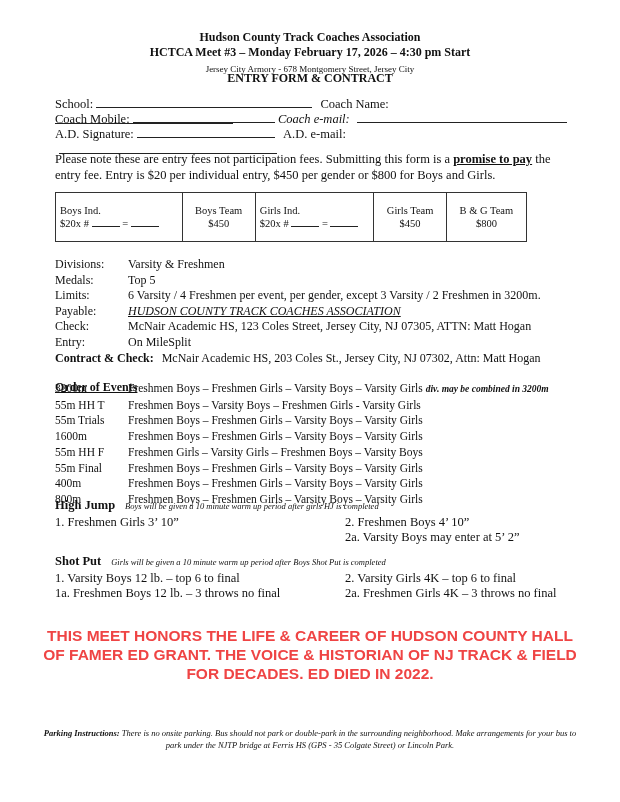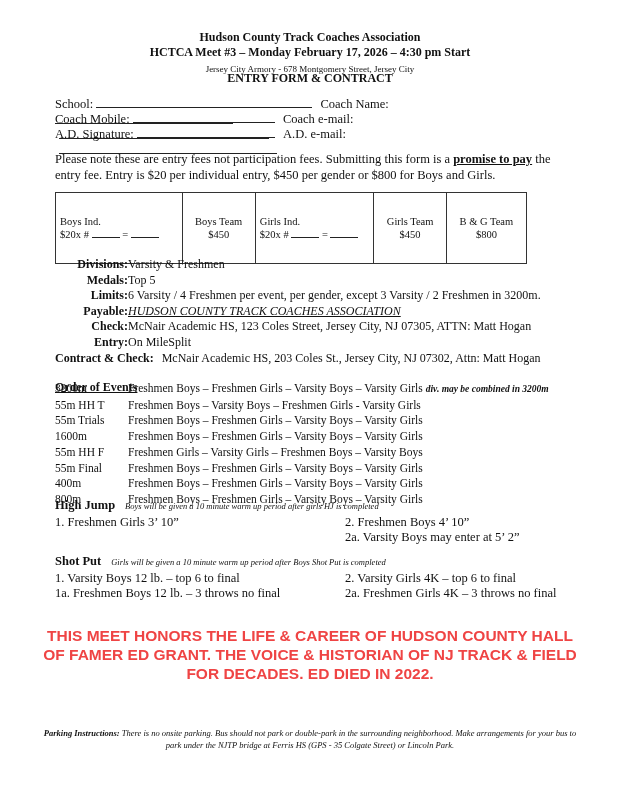--- a/index.html
+++ b/index.html
@@ -10,28 +10,28 @@
     .abs { position: absolute; }
     .center { text-align: center; left: 0; width: 620px; }
     .h1 { font-weight: bold; font-size: 12px; }
     .h2 { font-weight: bold; font-size: 12px; }
     .h3 { font-size: 9px; }
     .field-row { left: 55px; width: 512px; height: 15px; font-size: 12.5px; }
     .line { display: inline-block; border-bottom: 1px solid #222; height: 11px; vertical-align: baseline; }
     .notice { left: 55px; width: 515px; font-size: 12.5px; line-height: 16px; }
     .notice b { text-decoration: underline; }
     table.fees {
-      position: absolute; left: 55px; top: 192px; width: 472px; height: 72px;
+      position: absolute; left: 55px; top: 192px; width: 472px; height: 50px;
       border-collapse: collapse; font-size: 10.5px; font-family: Liberation Serif, serif;
     }
     table.fees td { border: 1px solid #333; padding: 0 4px; vertical-align: middle; line-height: 13px; }
     table.fees td.c { text-align: center; }
     .blank { display: inline-block; width: 28px; border-bottom: 1px solid #222; height: 9px; }
     .info { left: 55px; font-size: 12px; line-height: 15.6px; }
-    .info .lbl { display: inline-block; width: 73px; font-weight: bold; text-align: right; }
+    .info .lbl { display: inline-block; width: 73px; font-weight: normal; }
     .info .lbl2 { font-weight: bold; margin-right: 8px; }
     .payable { font-style: italic; text-decoration: underline; }
     .events-title { left: 55px; top: 380px; font-weight: bold; text-decoration: underline; font-size: 12px; }
     .ev { left: 55px; font-size: 11.5px; line-height: 15.7px; }
     .ev .n { display: inline-block; width: 73px; }
     .ev .note { font-style: italic; font-weight: bold; font-size: 9.5px; }
     .sec-title { font-weight: bold; font-size: 12.5px; }
     .sec-note { font-style: italic; font-size: 8.5px; margin-left: 10px; }
     .two { left: 55px; width: 520px; font-size: 12.5px; line-height: 15.5px; }
     .two .col2 { position: absolute; left: 290px; }
@@ -52,21 +52,21 @@
 
 <div class="abs field-row" style="top:96px;">
   <span>School:</span>
   <span class="line" style="width:216px;"></span>
   <span style="margin-left:5px;">Coach Name:</span>
   <span class="line" style="width:178px;"></span>
 </div>
 <div class="abs field-row" style="top:111px;">
   <span>Coach Mobile:</span>
   <span class="line" style="width:142px;"></span>
-  <span style="margin-left:5px;">Coach e-mail:</span>
+  <span style="font-style:italic;">Coach e-mail:</span>
   <span class="line" style="width:210px; margin-left:4px;"></span>
 </div>
 <div class="abs field-row" style="top:126px;">
   <span>A.D. Signature:</span>
   <span class="line" style="width:138px;"></span>
   <span style="margin-left:5px;">A.D. e-mail:</span>
   <span class="line" style="width:218px; margin-left:4px;"></span>
 </div>
 
 <div class="abs notice" style="top:151px;">

